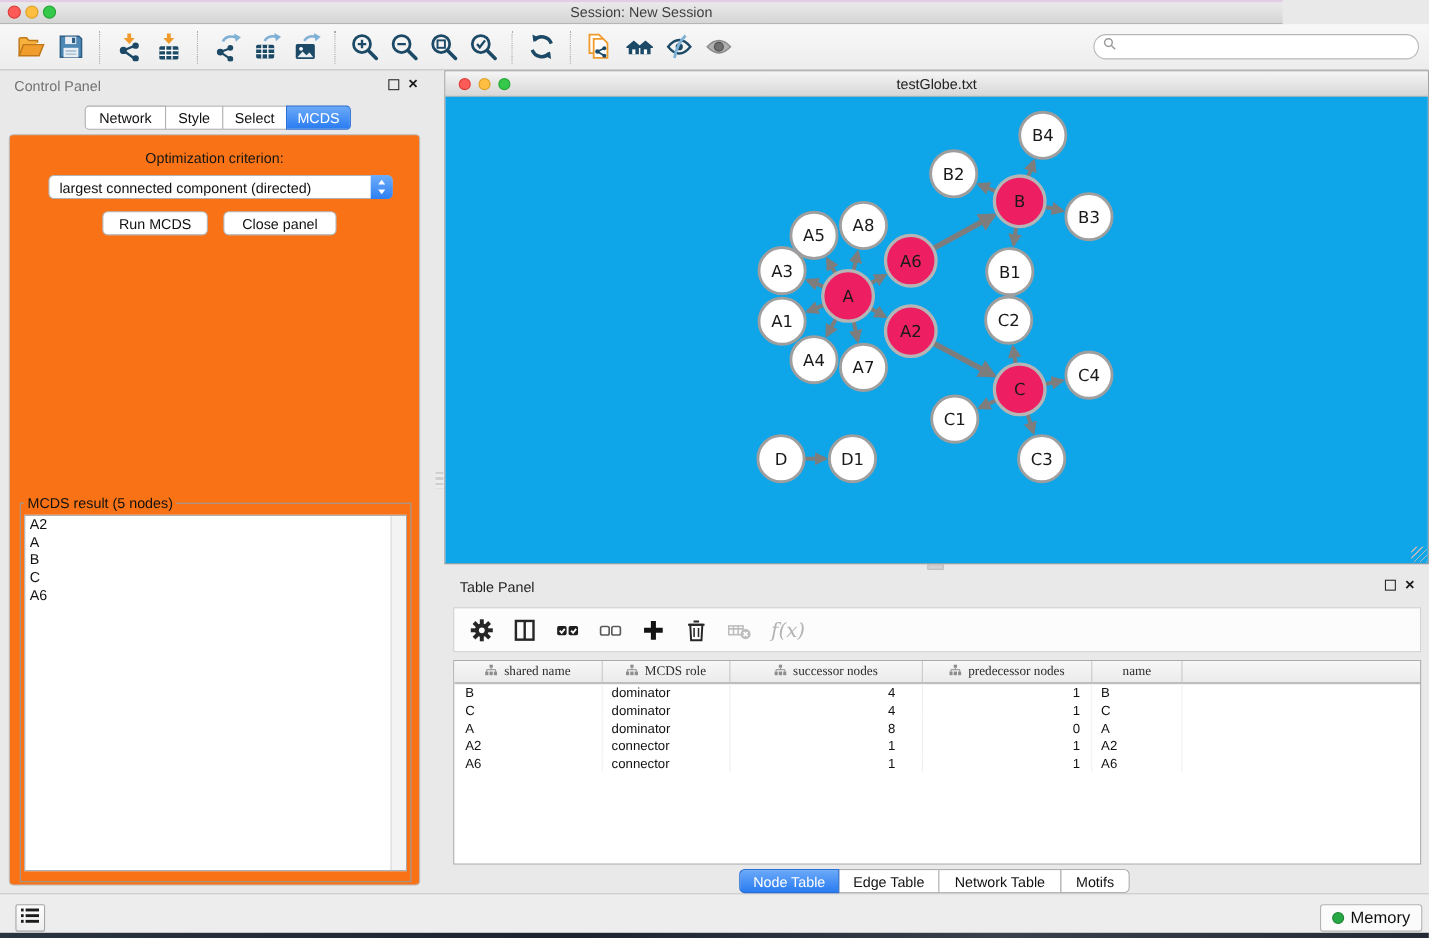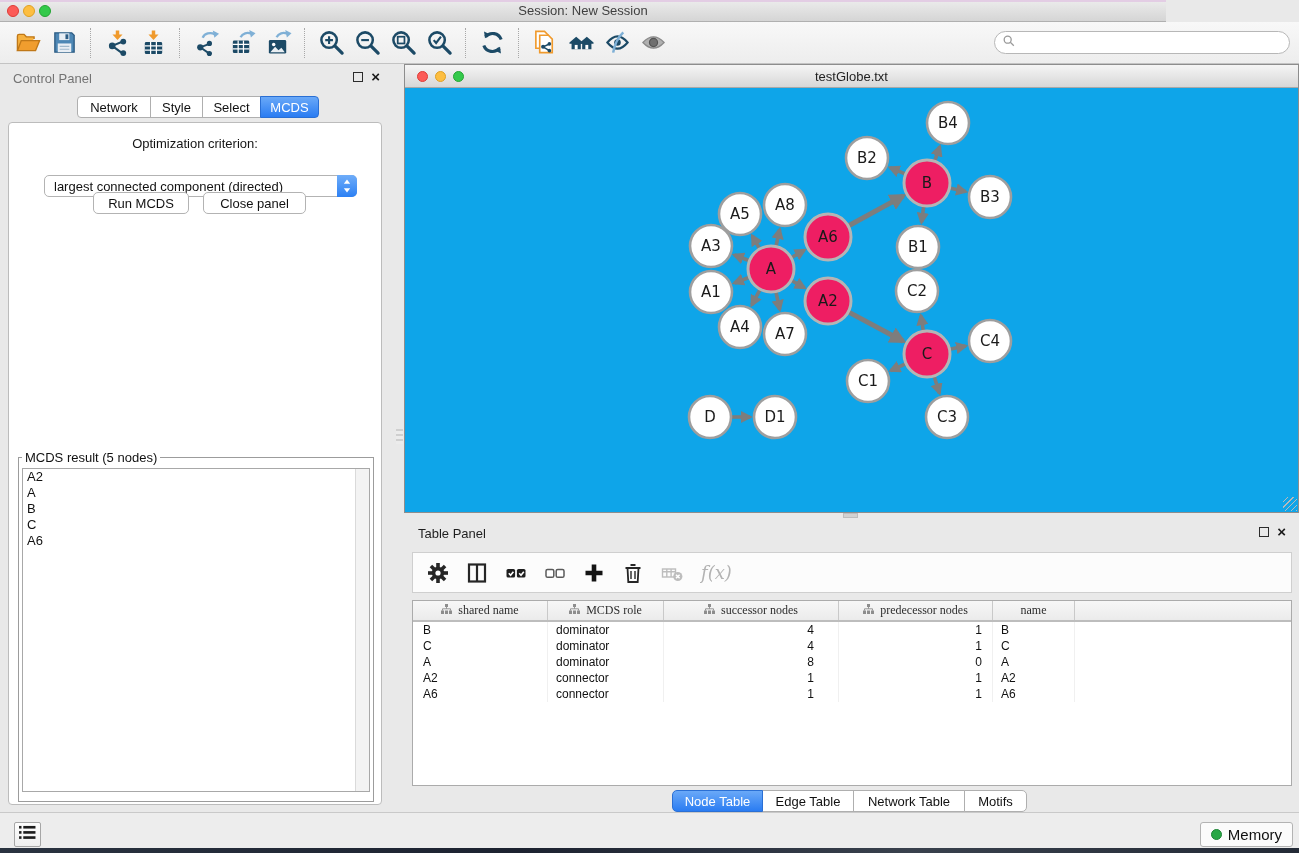--- a/index.html
+++ b/index.html
@@ -40,24 +40,24 @@
   .win-x { font-size:15px; font-weight:bold; color:#1a1a1a; line-height:10px; }
 
   .cp-tabs { position:absolute; left:77px; top:32px; height:22px; display:flex; }
   .seg { height:22px; background:#fff; border:1px solid #afafaf; margin-left:-1px;
     display:flex; align-items:center; justify-content:center; font-size:13px; color:#111; }
   .seg:first-child { border-radius:4px 0 0 4px; margin-left:0; }
   .seg:last-child { border-radius:0 4px 4px 0; }
   .seg.active { background:linear-gradient(#6aa9f8,#2a7cf2); border-color:#2a6fd4; color:#fff; z-index:1; }
 
   .cp-inner { position:absolute; left:8px; top:58px; width:374px; height:683px;
-    background:#ffffff; border:1px solid #bcbcbc; border-radius:4px; }
+    background:#f97316; border:1px solid #bcbcbc; border-radius:4px; }
   .opt-label { position:absolute; left:0; right:0; top:13px; text-align:center; font-size:13px; color:#151515; }
   .dropdown { position:absolute; left:35px; top:36px; width:313px; height:22px; background:#fff;
-    border:1px solid #b3b3b3; border-radius:5px; display:flex; align-items:center;margin-top:16px; }
+    border:1px solid #b3b3b3; border-radius:5px; display:flex; align-items:center; }
   .dropdown .dtext { flex:1; font-size:13px; color:#111; padding-left:9px; white-space:nowrap; overflow:hidden; }
   .dropdown .stepper { width:20px; height:22px; margin:-1px -1px -1px 0; border-radius:0 5px 5px 0;
     background:linear-gradient(#6fadf9,#2c80f4); display:flex; align-items:center; justify-content:center; }
   .dropdown .stepper svg { width:10px; height:16px; }
   .cp-btn { position:absolute; top:69px; height:22px; background:#fff; border:1px solid #b3b3b3;
     border-radius:5px; font-size:13px; color:#111; font-family:"Liberation Sans",sans-serif; }
   .cp-btn.run { left:84px; width:96px; }
   .cp-btn.close { left:194px; width:103px; }
 
   .mcds-box { position:absolute; left:9px; top:327px; width:356px; height:352px;

